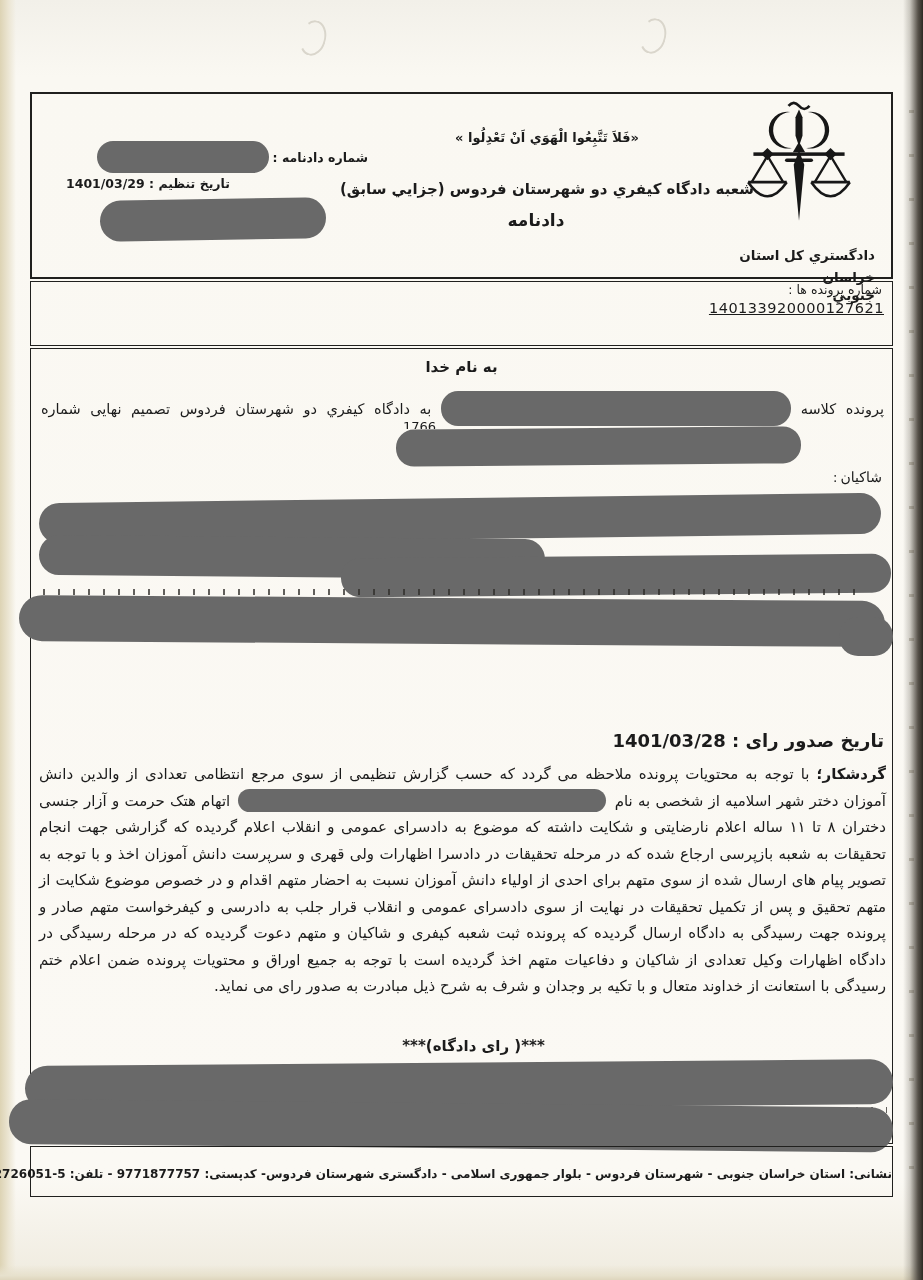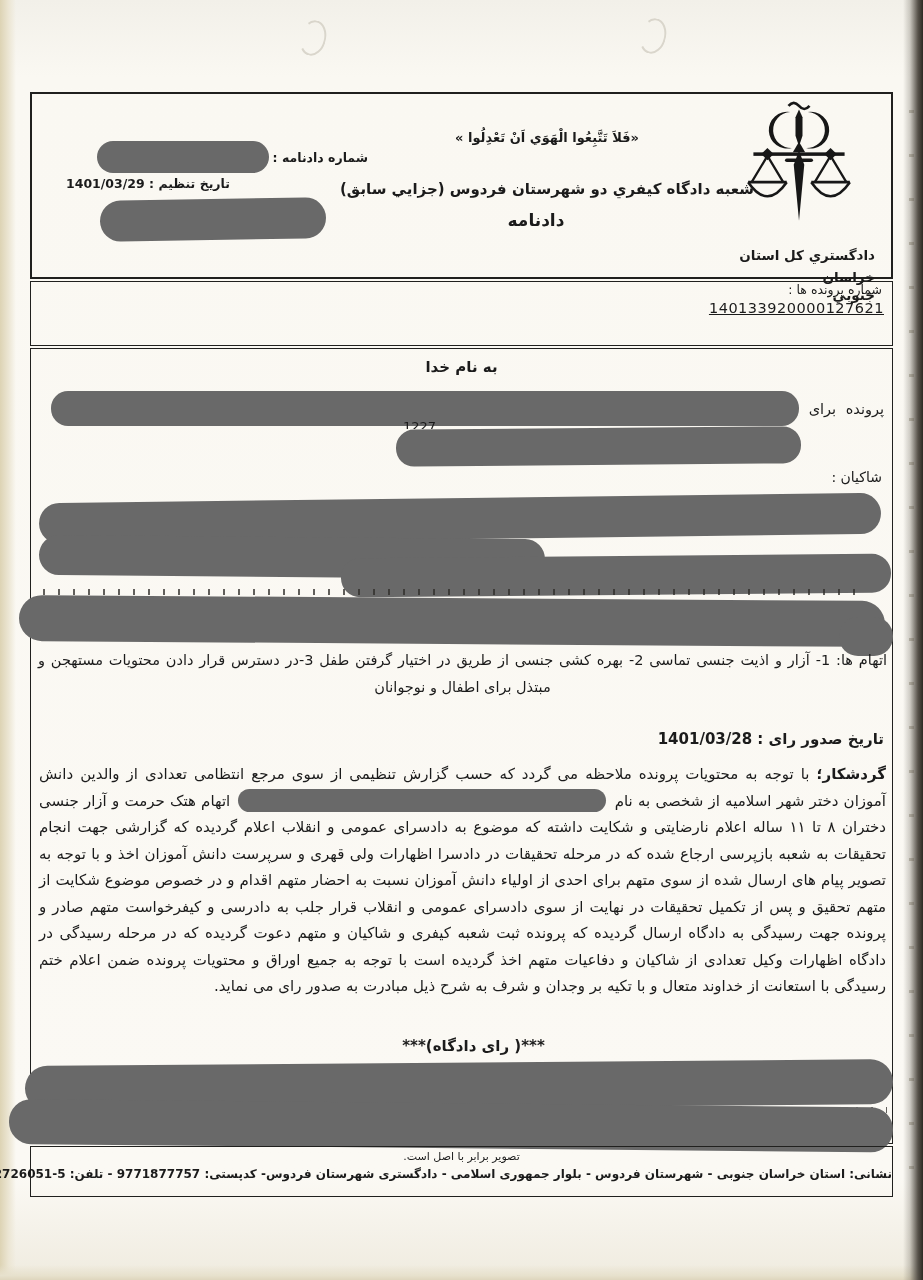--- a/index.html
+++ b/index.html
@@ -60,33 +60,33 @@
 
   
   .bism{position:absolute;left:0;top:9px;width:100%;text-align:center;
     font-size:15px;font-weight:bold;direction:rtl;}
   .case-line{position:absolute;left:10px;top:42px;width:843px;direction:rtl;
     display:flex;align-items:center;font-size:14.5px;word-spacing:5px;}
   .case-line .grow{flex:1;height:35px;border-radius:17px;margin:0 10px;background:#696969;}
   .partial-num{position:absolute;left:372px;top:70px;height:10px;width:80px;overflow:hidden;
     font-size:13px;direction:ltr;}
   .r-decision{position:absolute;left:365px;top:79px;width:405px;height:37px;border-radius:18px;transform:rotate(-.5deg);}
-  .plaintiffs{position:absolute;right:10px;top:120px;font-size:14px;direction:rtl;}
+  .plaintiffs{position:absolute;right:10px;top:120px;font-size:14px;direction:rtl;font-family:Liberation Serif, serif;}
   .stroke{position:absolute;background:#696969;}
   .s1{left:8px;top:149px;width:842px;height:41px;border-radius:21px;transform:rotate(-.7deg);}
   .s2{left:8px;top:188px;width:506px;height:40px;border-radius:20px;transform:rotate(.5deg);}
   .s3{left:310px;top:207px;width:550px;height:39px;border-radius:19px;transform:rotate(-.5deg);}
   .remnant{position:absolute;height:6px;opacity:.75;
     background:repeating-linear-gradient(90deg,#2e2c28 0 2px,transparent 2px 15px);}
   .t1{left:12px;top:240px;width:820px;}
   .s4{left:-12px;top:249px;width:866px;height:46px;border-radius:23px;transform:rotate(.4deg);}
   .s4b{left:808px;top:268px;width:54px;height:39px;border-radius:19px;}
   .charges{position:absolute;left:7px;top:298px;width:849px;direction:rtl;
     font-size:14.5px;line-height:27px;text-align:justify;text-align-last:center;margin:0;}
-  .vdate{position:absolute;right:8px;top:381px;font-size:15px;font-weight:bold;direction:rtl;text-align:center;}
+  .vdate{position:absolute;right:8px;top:381px;font-size:18px;font-weight:bold;direction:rtl;text-align:center;}
   .history{position:absolute;left:8px;top:412px;width:847px;direction:rtl;
     font-size:15px;line-height:26.5px;text-align:justify;text-align-last:right;margin:0;}
   .history b{font-size:15px;}
   .inline-redact{display:inline-block;width:368px;height:23px;background:#696969;
     border-radius:12px;vertical-align:-6px;margin:0 3px;}
   .ruling-head{position:absolute;left:12px;top:688px;width:100%;text-align:center;
     font-size:15px;font-weight:bold;direction:rtl;}
   .b1{left:-6px;top:717px;width:868px;height:45px;border-radius:23px;transform:rotate(-.45deg);transform-origin:left center;}
   .t2{left:630px;top:758px;width:226px;}
   .b2{left:-22px;top:750px;width:884px;height:45px;border-radius:22px;transform:rotate(.55deg);transform-origin:left center;}
@@ -149,54 +149,53 @@
 
   <div class="box case-box">
     <div class="case-lbl">شماره پرونده ها :</div>
     <div class="case-num">140133920000127621</div>
   </div>
 
   <div class="box body-box">
     <div class="bism">به نام خدا</div>
 
     <div class="case-line">
-      <span>پرونده برای</span>
+      <span>پرونده کلاسه</span>
       <span class="grow"></span>
+      <span>به دادگاه کیفري دو شهرستان فردوس تصمیم نهایی شماره</span>
     </div>
 
-    <div class="partial-num">1227</div>
+    <div class="partial-num">1766</div>
     <div class="redact r-decision"></div>
 
     <div class="plaintiffs">شاکیان :</div>
 
     <div class="stroke s1"></div>
     <div class="stroke s2"></div>
     <div class="stroke s3"></div>
     <div class="remnant t1"></div>
     <div class="stroke s4"></div>
     <div class="stroke s4b"></div>
 
-    <p class="charges">اتهام ها: 1- آزار و اذیت جنسی تماسی 2- بهره کشی جنسی از طریق در اختیار گرفتن طفل 3-در دسترس قرار دادن محتویات مستهجن و مبتذل برای اطفال و نوجوانان</p>
 
     <div class="vdate">تاریخ صدور رای : 1401/03/28</div>
 
     <p class="history">
       <b>گردشکار؛</b>
       <span>با توجه به محتویات پرونده ملاحظه می گردد که حسب گزارش تنظیمی از سوی مرجع انتظامی تعدادی از والدین دانش آموزان دختر شهر اسلامیه از شخصی به نام</span>
       <span class="inline-redact"></span>
       <span>اتهام هتک حرمت و آزار جنسی دختران ۸ تا ۱۱ ساله اعلام نارضایتی و شکایت داشته که موضوع به دادسرای عمومی و انقلاب اعلام گردیده که گزارشی جهت انجام تحقیقات به شعبه بازپرسی ارجاع شده که در مرحله تحقیقات در دادسرا اظهارات ولی قهری و سرپرست دانش آموزان اخذ و با توجه به تصویر پیام های ارسال شده از سوی متهم برای احدی از اولیاء دانش آموزان نسبت به احضار متهم اقدام و در خصوص موضوع شکایت از متهم تحقیق و پس از تکمیل تحقیقات در نهایت از سوی دادسرای عمومی و انقلاب قرار جلب به دادرسی و کیفرخواست متهم صادر و پرونده جهت رسیدگی به دادگاه ارسال گردیده که پرونده ثبت شعبه کیفری و شاکیان و متهم دعوت گردیده که در مرحله رسیدگی در دادگاه اظهارات وکیل تعدادی از شاکیان و دفاعیات متهم اخذ گردیده است با توجه به جمیع اوراق و محتویات پرونده ضمن اعلام ختم رسیدگی با استعانت از خداوند متعال و با تکیه بر وجدان و شرف به شرح ذیل مبادرت به صدور رای می نماید.</span>
     </p>
 
     <div class="ruling-head">***( رای دادگاه)***</div>
 
     <div class="stroke b1"></div>
     <div class="remnant t2"></div>
     <div class="stroke b2"></div>
   </div>
 
   <div class="box footer-box">
-    <div class="certify">تصویر برابر با اصل است.</div>
     <div class="address">نشانی:  استان خراسان جنوبی - شهرستان فردوس - بلوار جمهوری اسلامی - دادگستری شهرستان فردوس- کدپستی: 9771877757 - تلفن: 5-05632726051</div>
   </div>
 
   <div class="margin-dots"></div>
   <div class="edge-right"></div>
 </div>
 
 </body></html>

